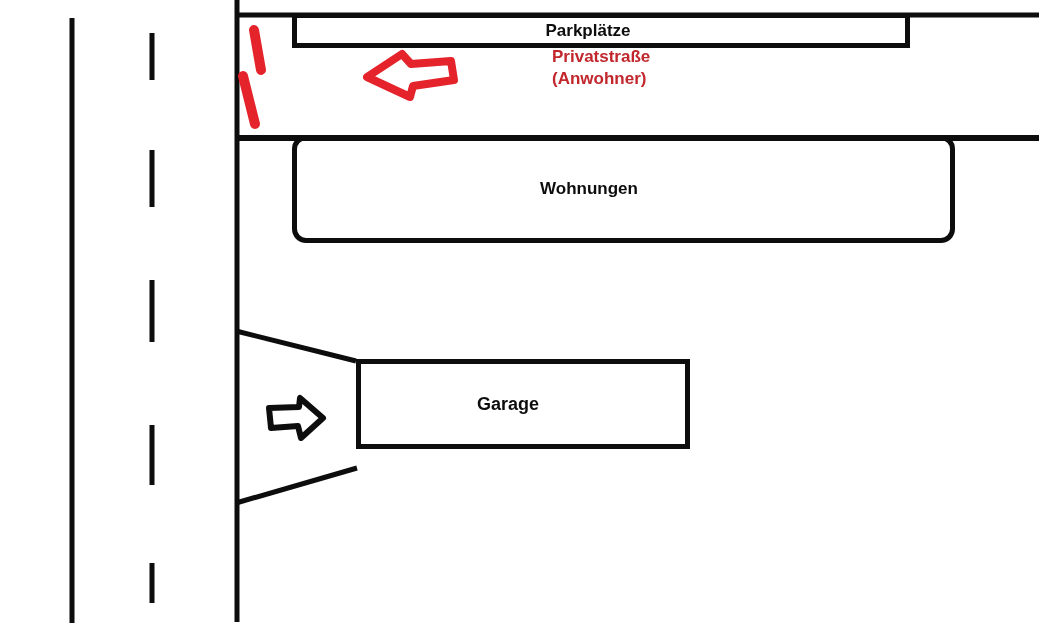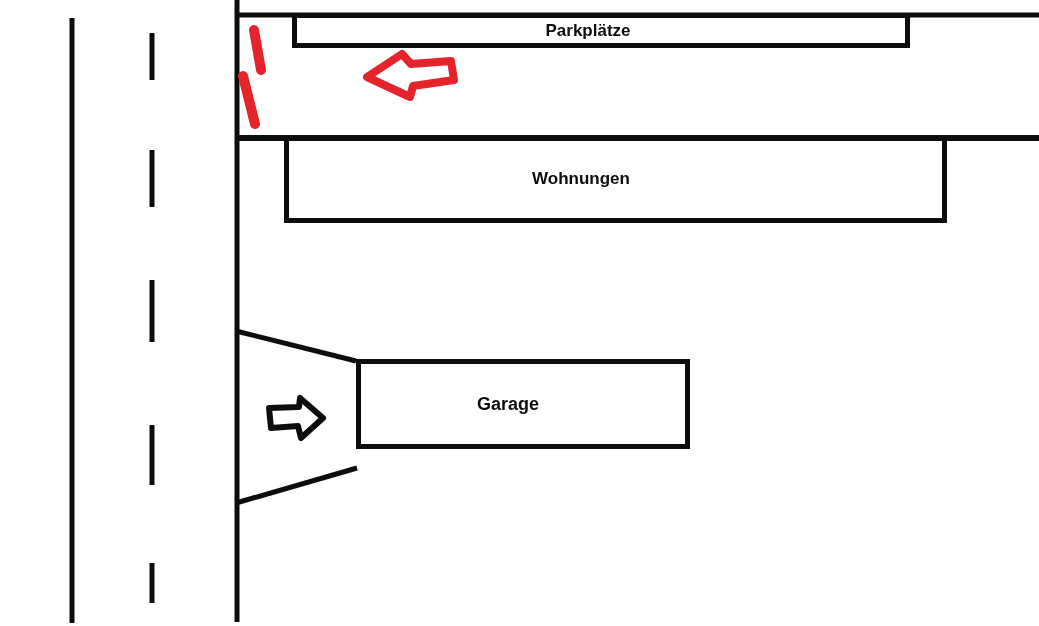--- a/index.html
+++ b/index.html
@@ -27,21 +27,21 @@
   }
   .stroke-ink{stroke:var(--ink);}
   .stroke-red{stroke:var(--red-stroke);}
   .building-box{
     position:absolute;
     border:5px solid var(--ink);
     box-sizing:border-box;
     background:transparent;
   }
   .box-parkplaetze{left:292px; top:13px; width:618px; height:35px;}
-  .box-wohnungen{left:284px; top:135px; width:663px; height:88px;}
+  .box-wohnungen{left:292px; top:135px; width:663px; height:108px;border-radius:14px;}
   .box-garage{left:356px; top:359px; width:334px; height:90px;}
   .box-label{
     position:absolute;
     top:50%;
     transform:translate(-50%,-50%);
     font-size:17px;
     font-weight:bold;
     color:var(--ink);
     white-space:nowrap;
   }
@@ -94,14 +94,18 @@
   </div>
 
   <div class="building-box box-wohnungen">
     <span class="box-label">Wohnungen</span>
   </div>
 
   <div class="building-box box-garage">
     <span class="box-label">Garage</span>
   </div>
 
+  <div class="street-label">
+    <div>Privatstraße</div>
+    <div>(Anwohner)</div>
+  </div>
 
 </div>
 
 </body></html>

